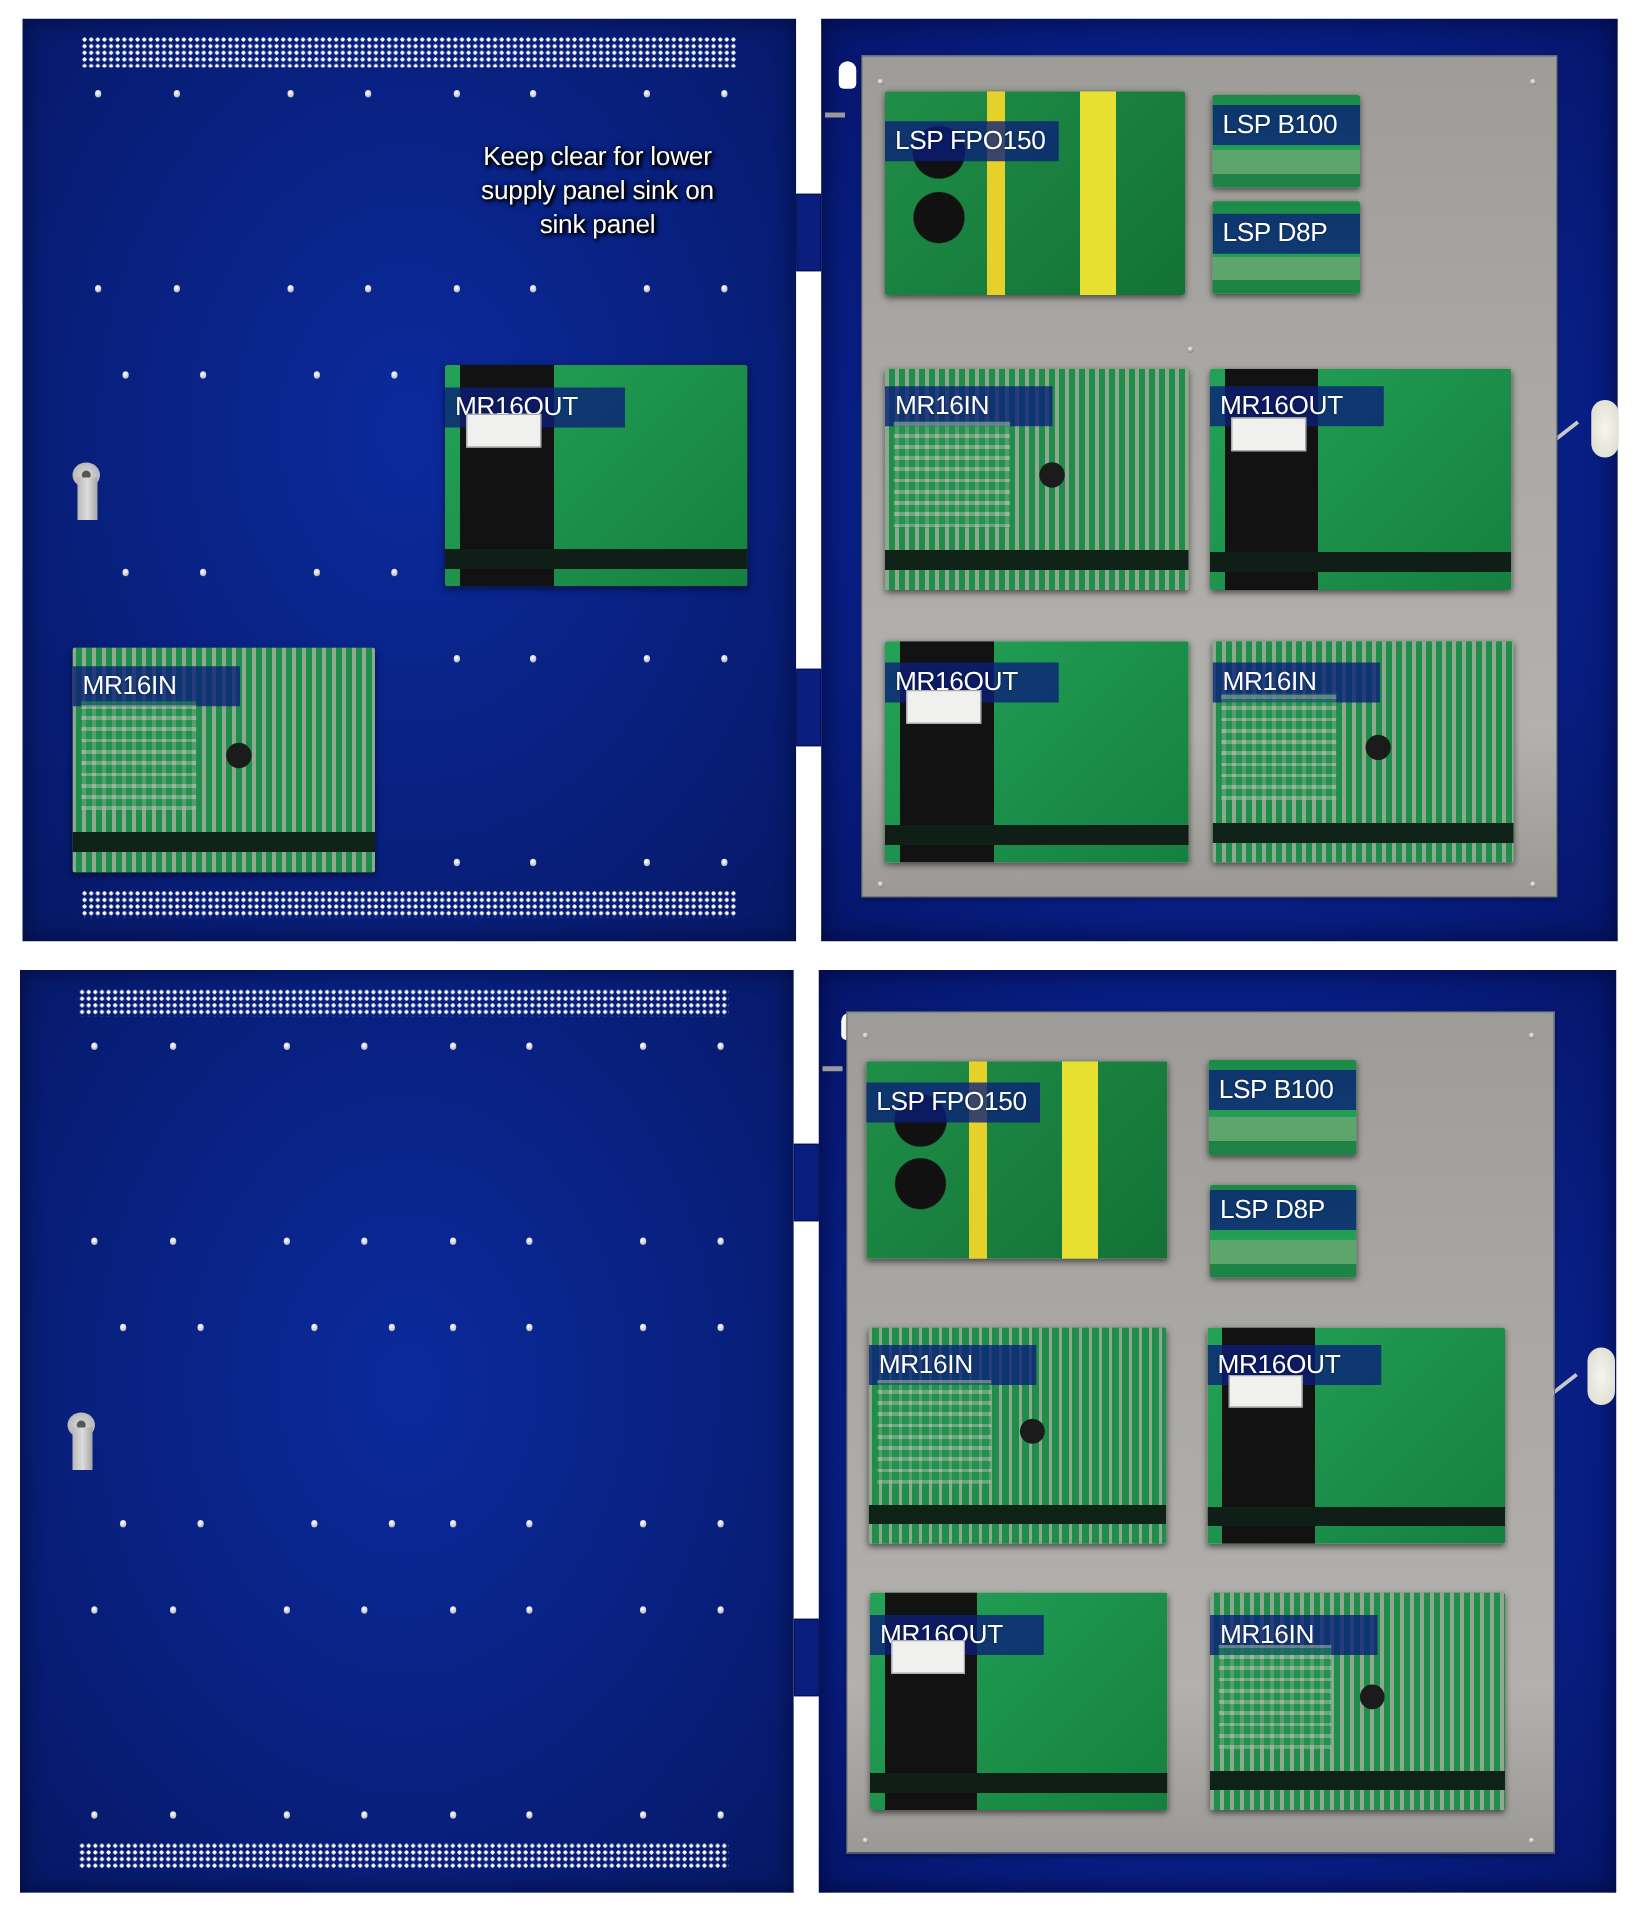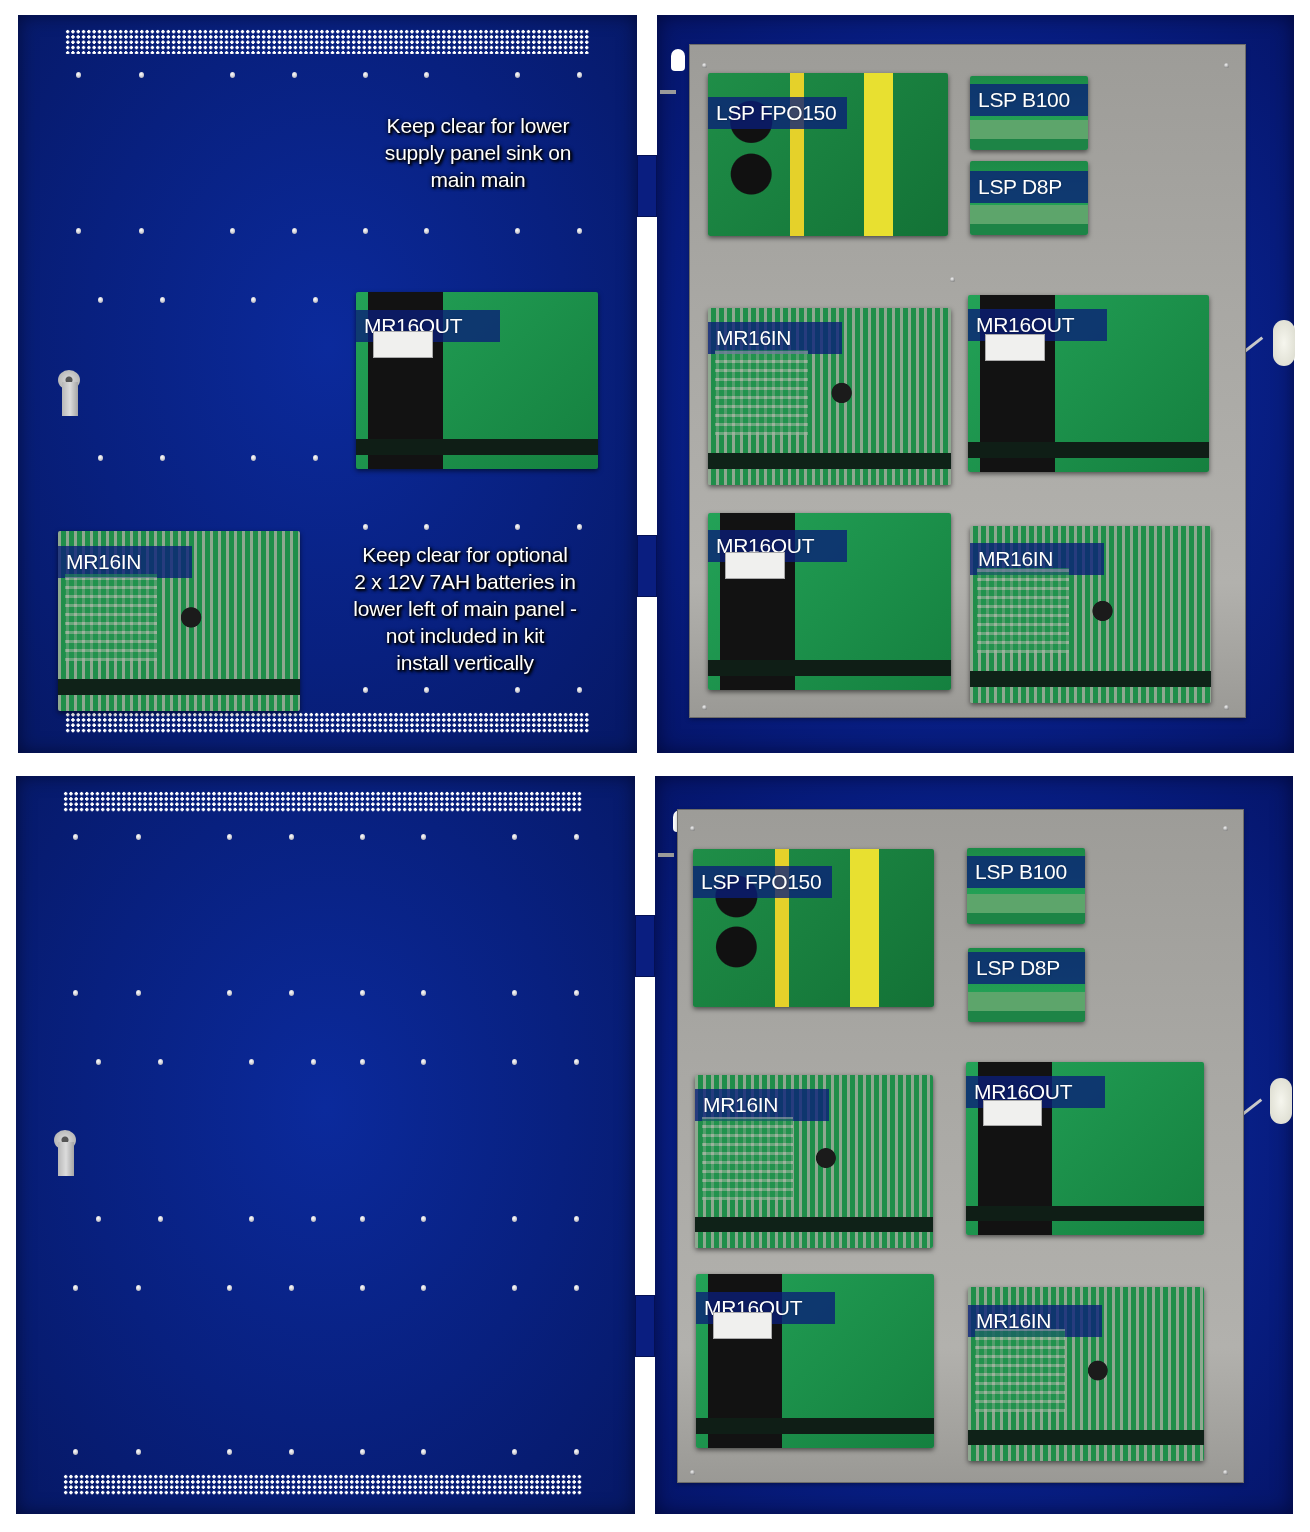--- a/index.html
+++ b/index.html
@@ -9,21 +9,21 @@
   .plate{position:absolute;background:linear-gradient(180deg,#9d9c98 0%,#a9a8a4 40%,#b2b1ad 80%,#9a9995 100%);box-shadow:0 0 0 1px #6d6c69, 0 2px 5px rgba(0,0,0,.4);}
   .vent{position:absolute;background-image:radial-gradient(circle,#ffffff 1.4px,transparent 1.8px);background-size:5.3px 5.3px;}
   .rivet{position:absolute;width:5px;height:6px;border-radius:50%;background:radial-gradient(circle at 40% 35%,#ffffff,#c8c8d0 60%,#8888a0);}
   .privet{position:absolute;width:5px;height:5px;border-radius:50%;background:radial-gradient(circle at 40% 35%,#f4f4f4,#8b8b8b 70%,#555);}
   .note{position:absolute;color:#fff;text-align:center;font-family:"Liberation Sans","DejaVu Sans",sans-serif;font-size:21px;line-height:27px;font-weight:normal;text-shadow:1px 1px 2px #000,0 0 4px #000,2px 2px 3px #000;letter-spacing:-0.2px;}
   .board{position:absolute;border-radius:2px;overflow:hidden;box-shadow:0 2px 5px rgba(0,0,0,.55);}
   .b-in{background:
       linear-gradient(180deg,transparent 0%,transparent 82%,#0f2218 82%,#0f2218 91%,transparent 91%),
       radial-gradient(circle at 55% 48%,#1b1b1b 0 6%,transparent 6.5%),
       repeating-linear-gradient(90deg,#8ea890 0 3px,#1f8e4a 3px 8px),
-      linear-gradient(135deg,#23a257,#15803f); margin-top: 13px;}
+      linear-gradient(135deg,#23a257,#15803f);}
   .b-in::after{content:"";position:absolute;left:3%;top:24%;width:38%;height:48%;background:repeating-linear-gradient(0deg,#a7bba6 0 3px,#249650 3px 9px);opacity:.55;}
   .b-out{background:
       linear-gradient(180deg,transparent 0%,transparent 83%,#0f1e16 83%,#0f1e16 92%,transparent 92%),
       linear-gradient(90deg,transparent 0 5%,#121212 5% 36%,transparent 36%),
       linear-gradient(135deg,#23a257,#15803f);}
   .b-out::after{content:"";position:absolute;left:7%;top:22%;width:24%;height:14%;background:#f0f0ee;border:1px solid #aaa;}
   .b-psu{background:
       radial-gradient(circle at 18% 30%,#111 0 9%,transparent 9.5%),
       radial-gradient(circle at 18% 62%,#111 0 9%,transparent 9.5%),
       linear-gradient(90deg,transparent 0 34%,#e5d12a 34% 40%,transparent 40%),
@@ -87,28 +87,21 @@
     <div class="rivet" style="left:559px;top:672px"></div>
 
     <div class="lock" style="left:38px;top:355px;">
       <div style="position:absolute;left:2px;top:0;width:22px;height:20px;border-radius:50%;background:radial-gradient(circle,#555 0 3px,#cfcfcf 4px,#a9a9a9 100%);"></div>
       <div style="position:absolute;left:6px;top:12px;width:16px;height:34px;background:linear-gradient(90deg,#b8b8b8,#dcdcdc,#a5a5a5);"></div>
     </div>
 
     <div class="note" style="left:330px;top:97px;width:260px;">
       <div>Keep clear for lower</div>
       <div>supply panel sink on</div>
-      <div>main main</div>
-    </div>
-    <div class="note" style="left:312px;top:526px;width:270px;">
-      <div>Keep clear for optional</div>
-      <div>2 x 12V 7AH batteries in</div>
-      <div>lower left of main panel -</div>
-      <div>not included in kit</div>
-      <div>install vertically</div>
+      <div>sink panel</div>
     </div>
 
     <div class="board b-out" style="left:338px;top:277px;width:242px;height:177px;">
       <div class="tag" style="left:0;top:18px;width:130px;">MR16OUT</div>
     </div>
     <div class="board b-in" style="left:40px;top:503px;width:242px;height:180px;">
       <div class="tag" style="left:0;top:15px;width:120px;">MR16IN</div>
     </div>
   </div>
 

